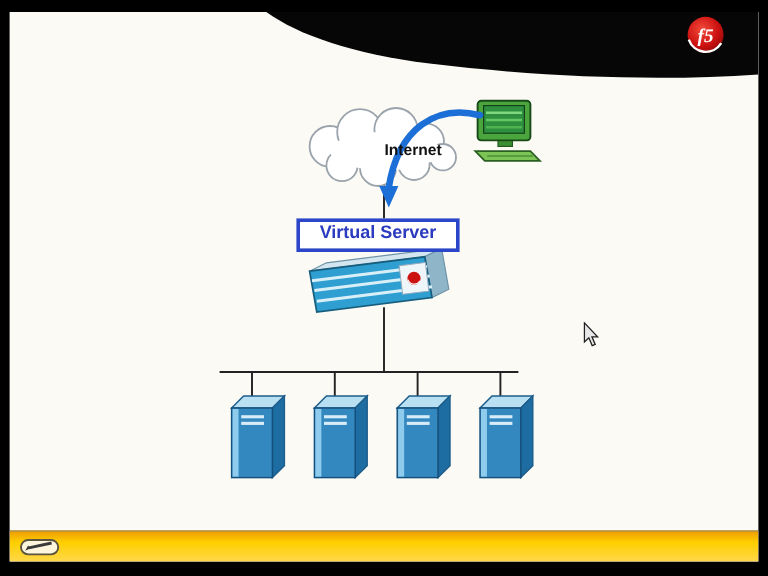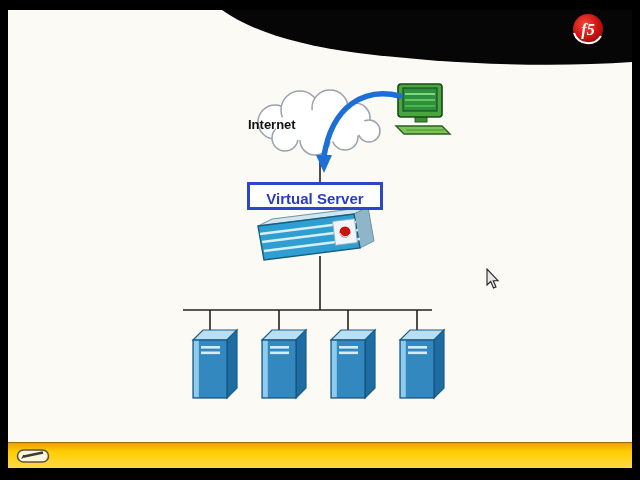--- a/index.html
+++ b/index.html
@@ -12,27 +12,27 @@
     background:#fbfaf5;overflow:hidden;
   }
   .decor-svg{position:absolute;left:0;top:0;z-index:1;}
   .slide-title{
     position:absolute;top:16px;left:0;width:100%;text-align:center;z-index:3;
     font-family:"Liberation Serif", serif;font-weight:bold;font-size:29px;
     color:#3b3fae;letter-spacing:1px;text-shadow:1px 1px 0 rgba(20,20,60,0.35);
   }
   .diagram-svg{position:absolute;left:0;top:0;z-index:2;}
   .internet-label{
-    position:absolute;left:240px;top:107px;width:120px;text-align:left;z-index:4;
+    position:absolute;left:240px;top:107px;width:120px;text-align:right;z-index:4;
     font-weight:bold;font-size:13px;color:#111;
   }
   .vs-box{
     position:absolute;left:239px;top:172px;width:130px;height:22px;z-index:4;
     background:#fff;border:3px solid #2b46c8;
-    display:flex;align-items:flex-end;justify-content:center;
+    display:flex;align-items:flex-start;justify-content:center;
   }
   .vs-box span{
     font-weight:bold;font-size:15px;color:#2b3bbf;white-space:nowrap;
   }
   .bottom-bar{
     position:absolute;left:0;bottom:0;width:100%;height:25px;z-index:5;
     background:linear-gradient(180deg,#ee9f00 0px,#ffcf00 9px,#ffd84a 25px);
     border-top:1px solid #9a6a00;
   }
   .pen-btn{

